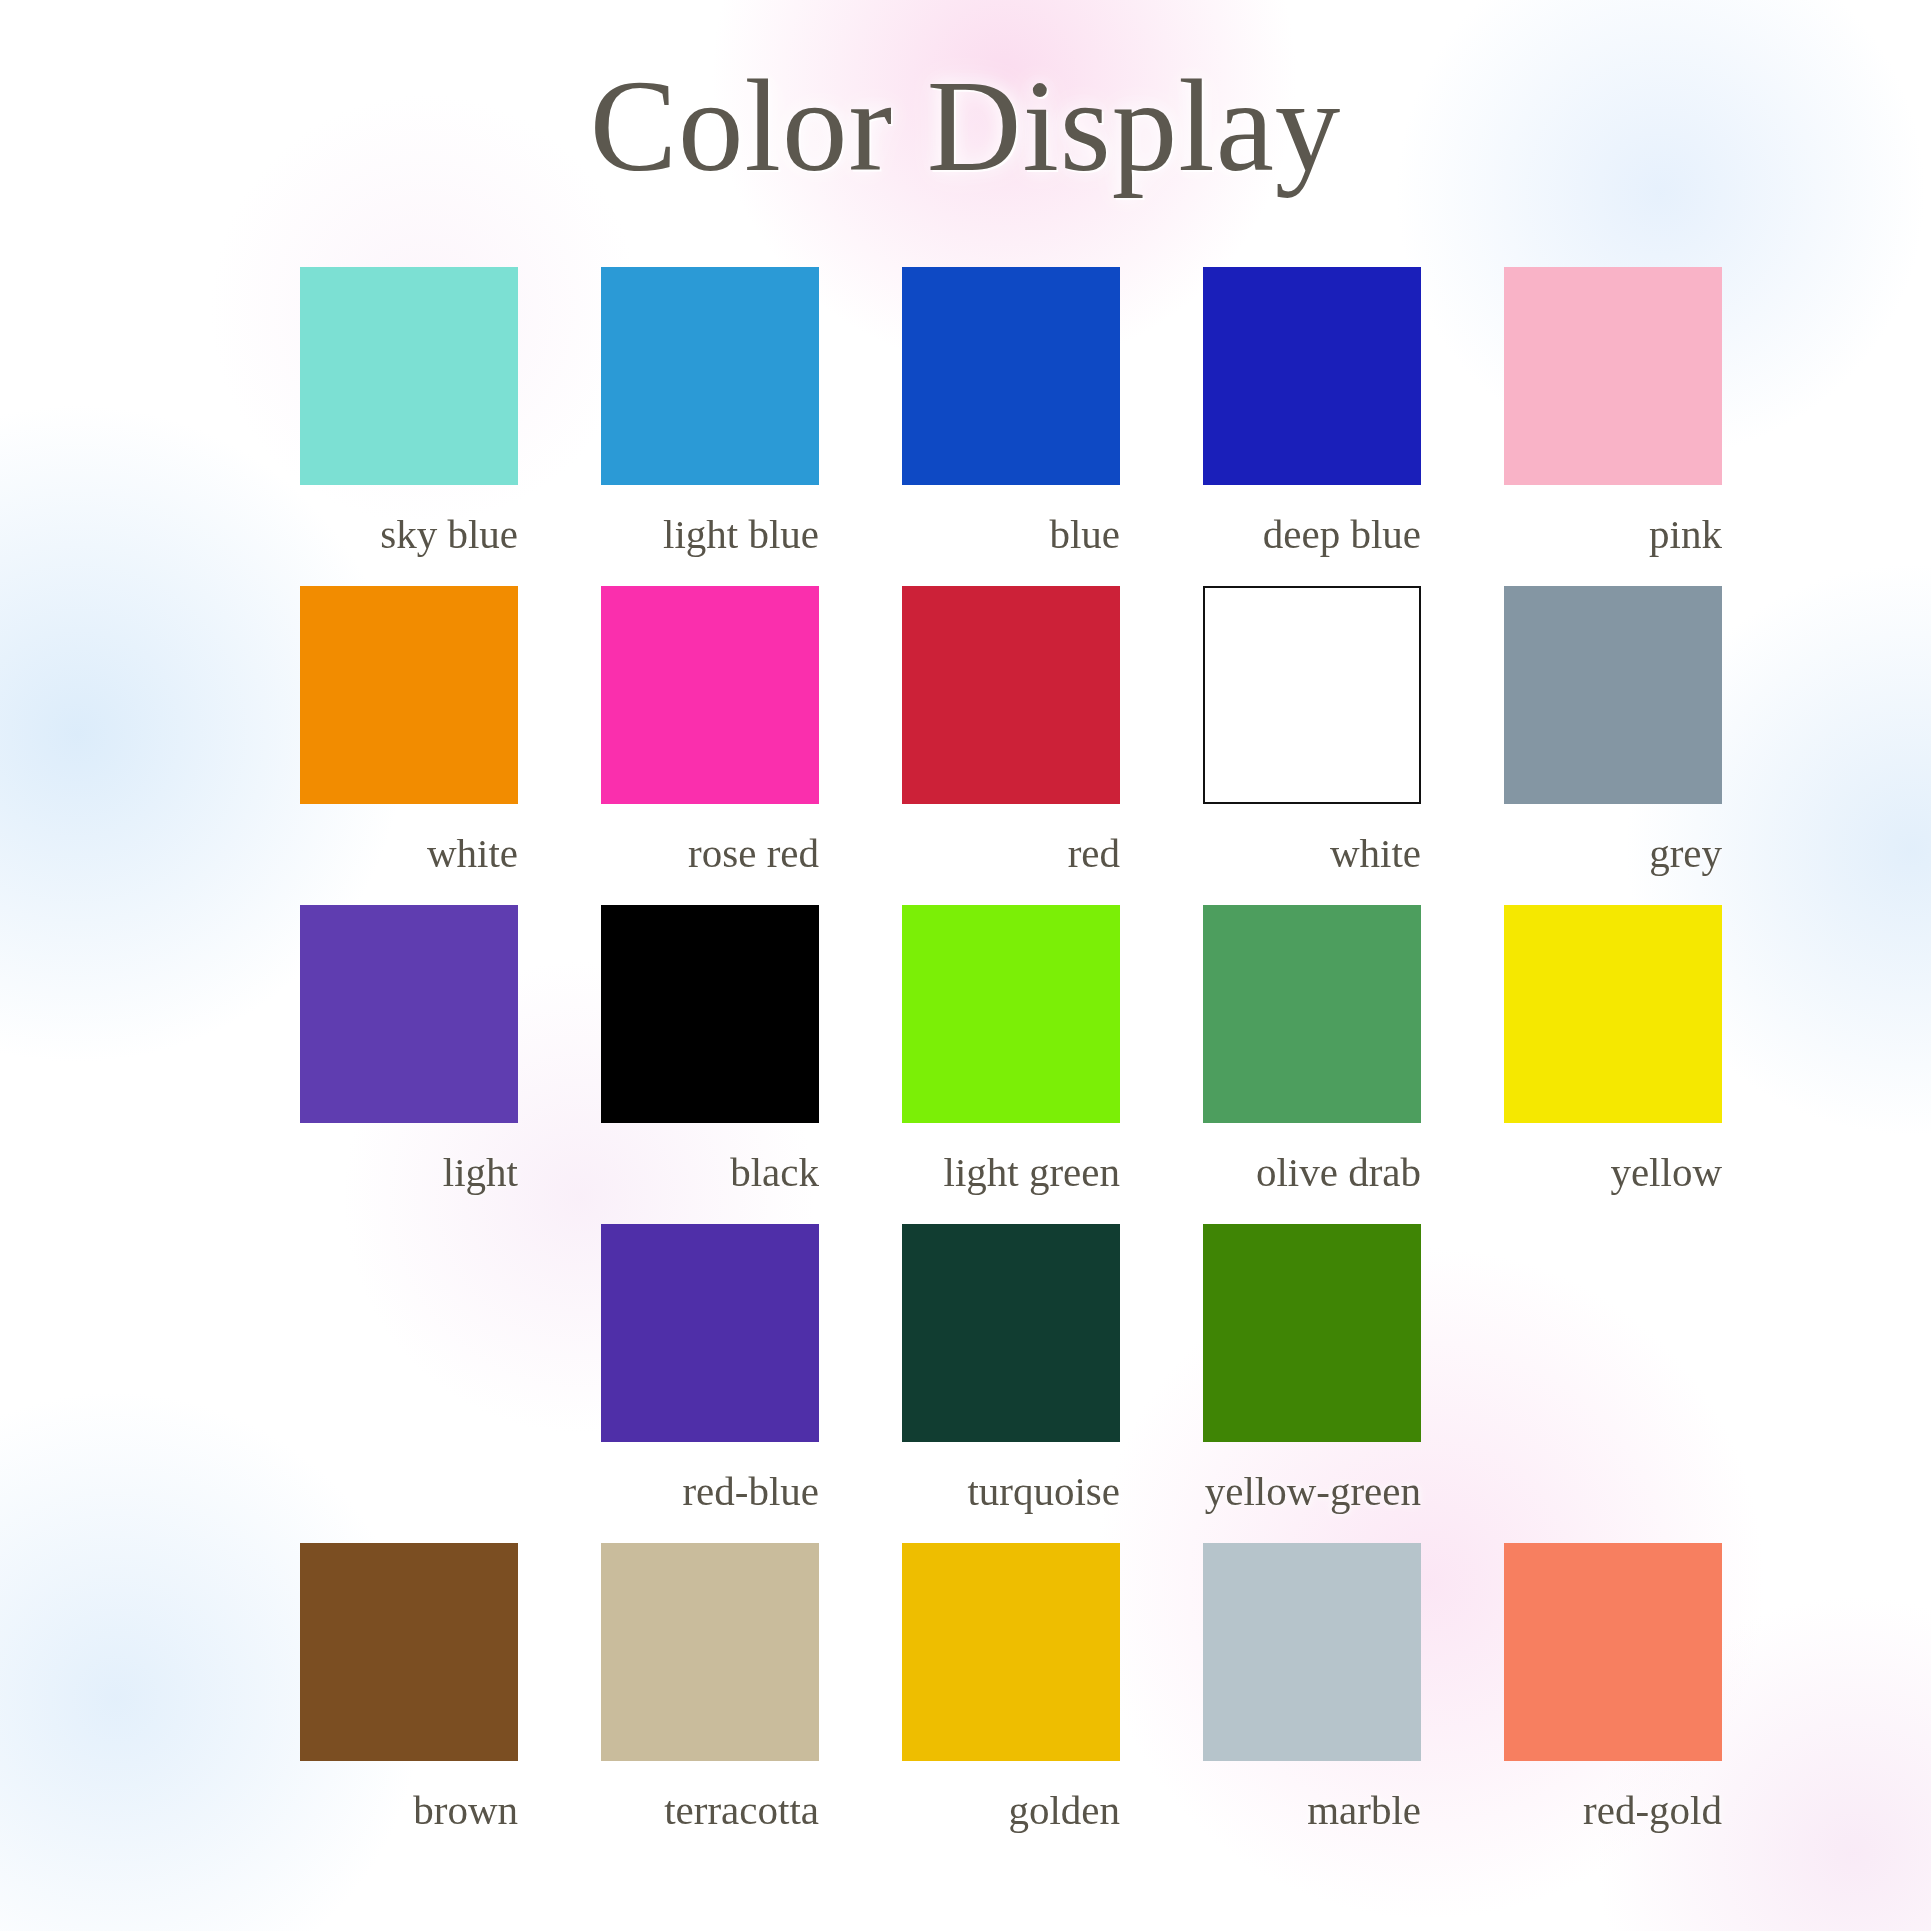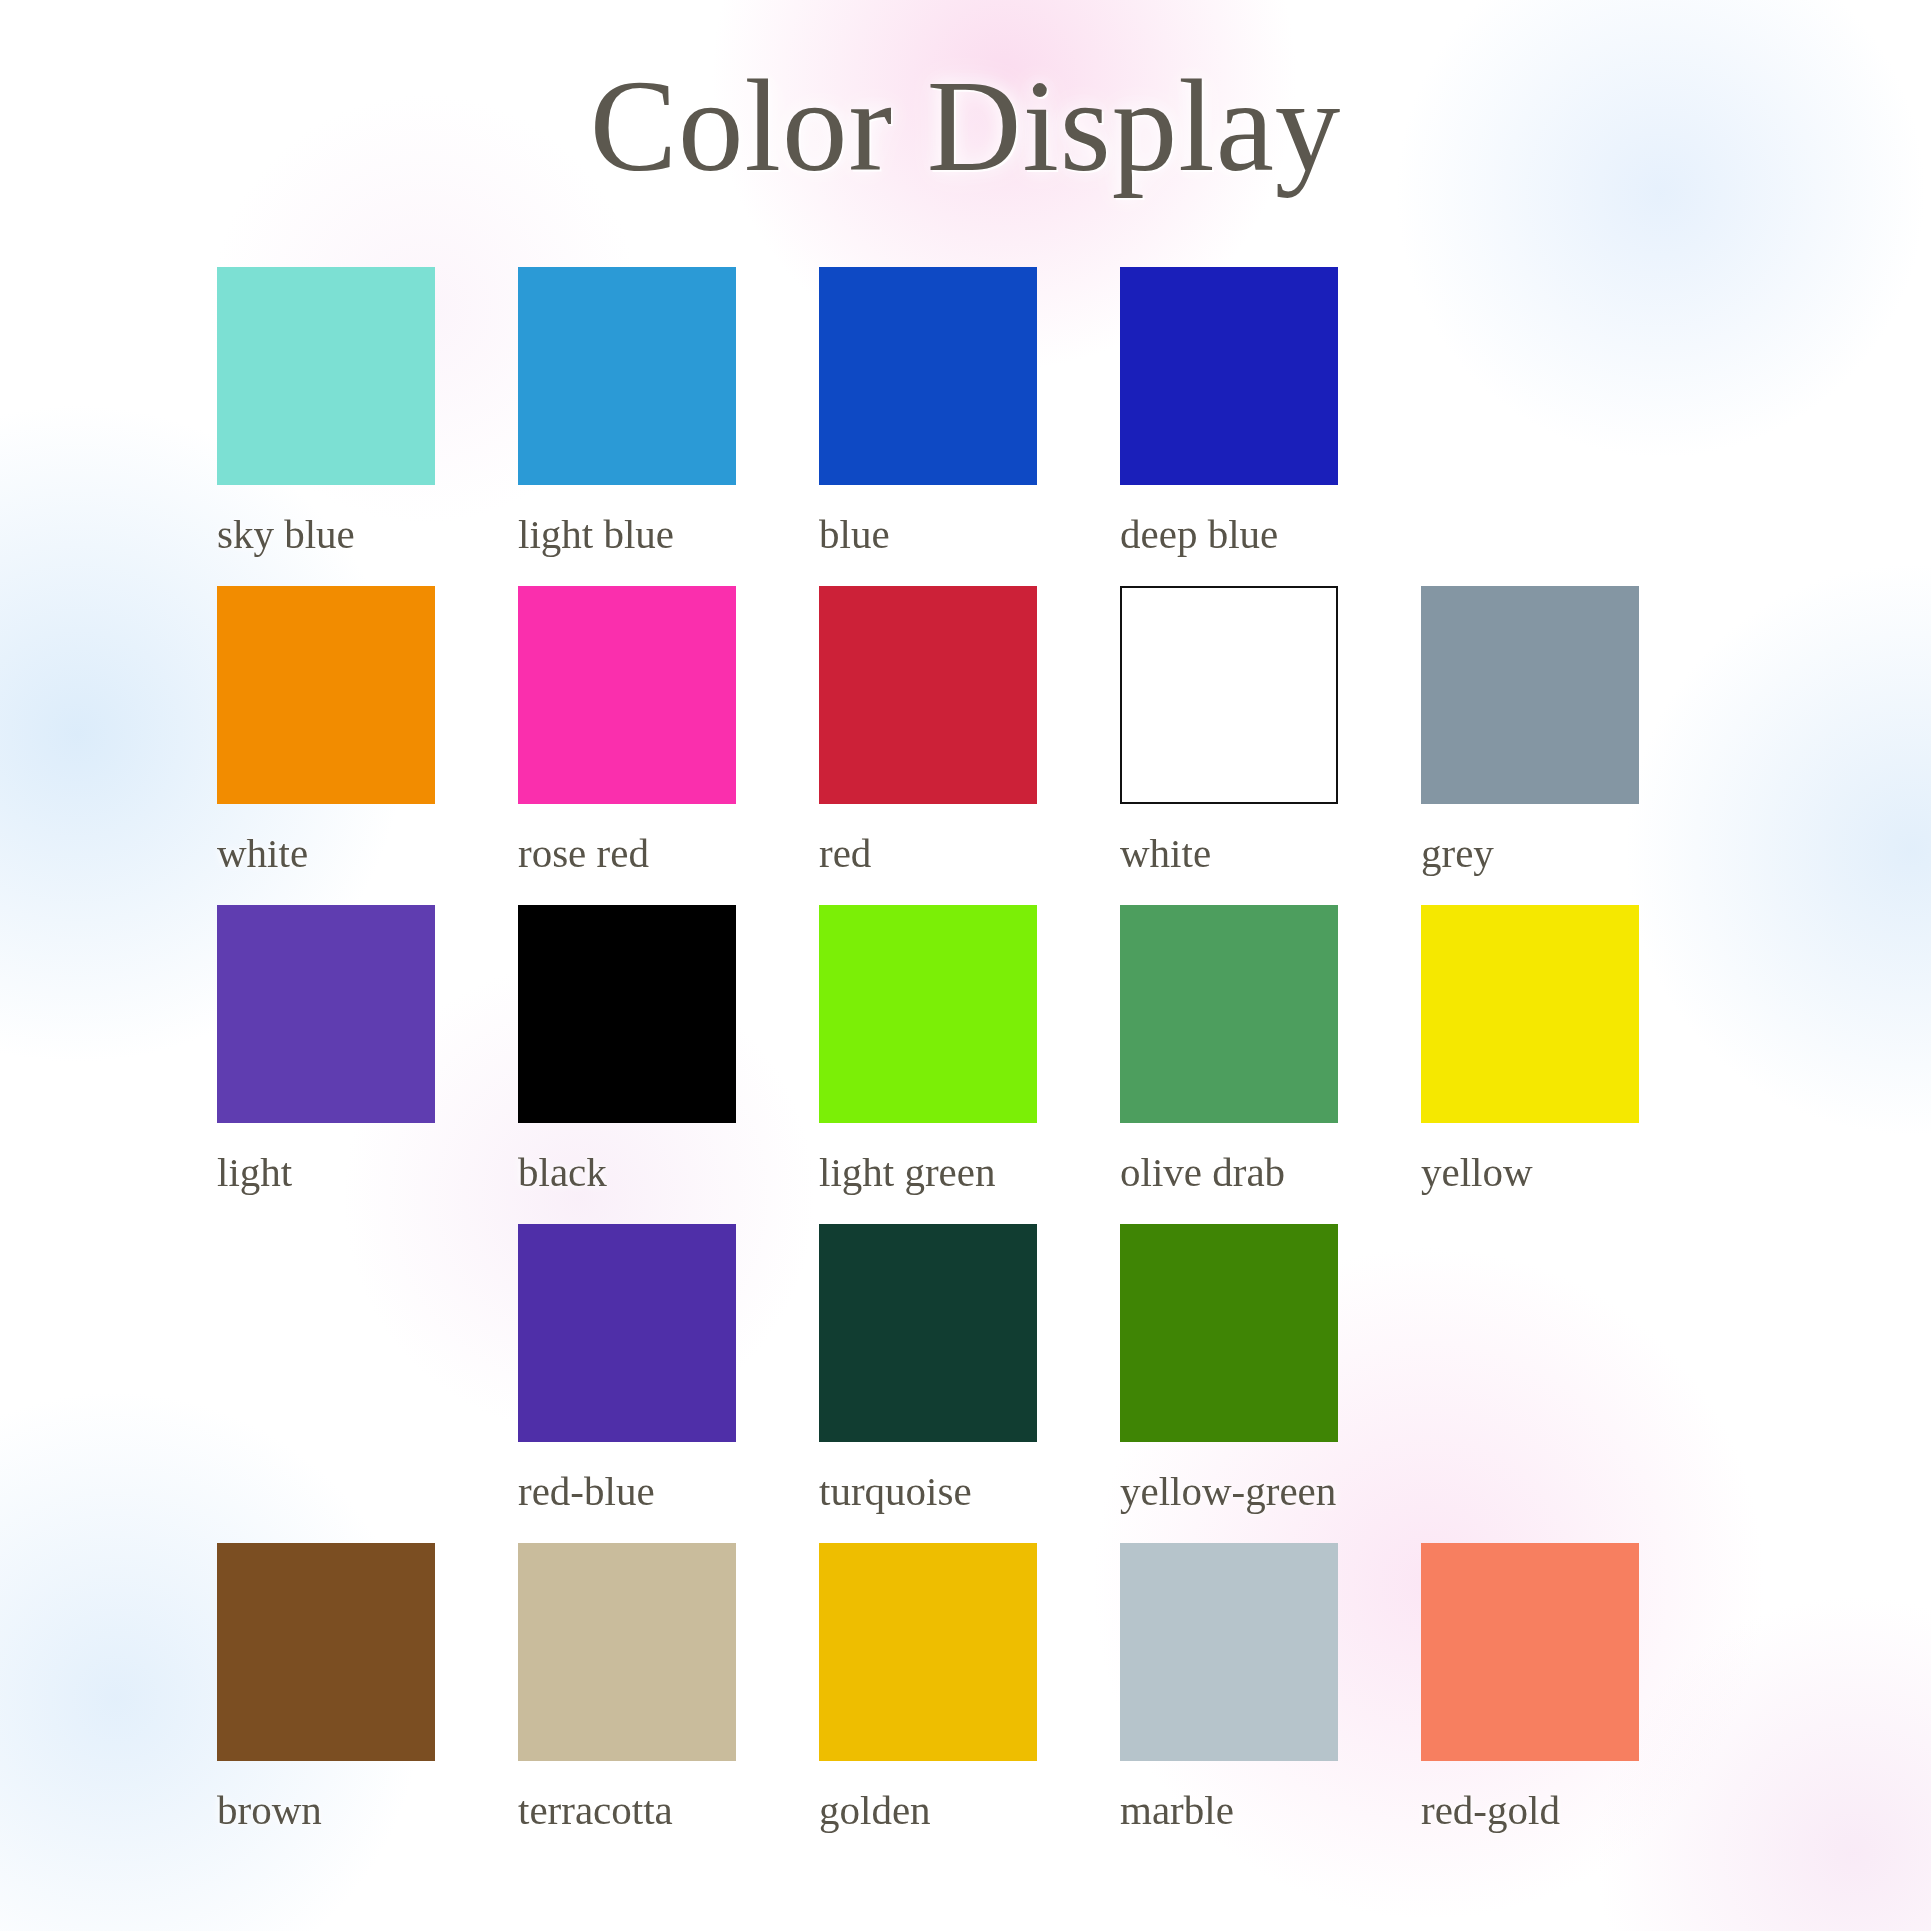--- a/index.html
+++ b/index.html
@@ -67,21 +67,21 @@
   }
   .row {
     display: flex;
     flex-direction: row;
     height: 319px;
   }
   .cell {
     width: 301px;
     display: flex;
     flex-direction: column;
-    align-items: flex-start;
+    align-items: flex-end;
   }
   .cell.empty { visibility: hidden; }
 
   .swatch {
     width: 218px;
     height: 218px;
     box-sizing: border-box;
   }
   .swatch.bordered {
     border: 2.9px solid #111111;
@@ -115,20 +115,24 @@
           <div class="label">light blue</div>
         </div>
         <div class="cell">
           <div class="swatch" style="background-color: rgb(14, 73, 196);"></div>
           <div class="label">blue</div>
         </div>
         <div class="cell">
           <div class="swatch" style="background-color: rgb(26, 31, 186);"></div>
           <div class="label">deep blue</div>
         </div>
+        <div class="cell">
+          <div class="swatch" style="background-color: rgb(249, 179, 199);"></div>
+          <div class="label">pink</div>
+        </div>
       </div>
       <div class="row">
         <div class="cell">
           <div class="swatch" style="background-color: rgb(242, 140, 0);"></div>
           <div class="label">white</div>
         </div>
         <div class="cell">
           <div class="swatch" style="background-color: rgb(250, 47, 173);"></div>
           <div class="label">rose red</div>
         </div>

